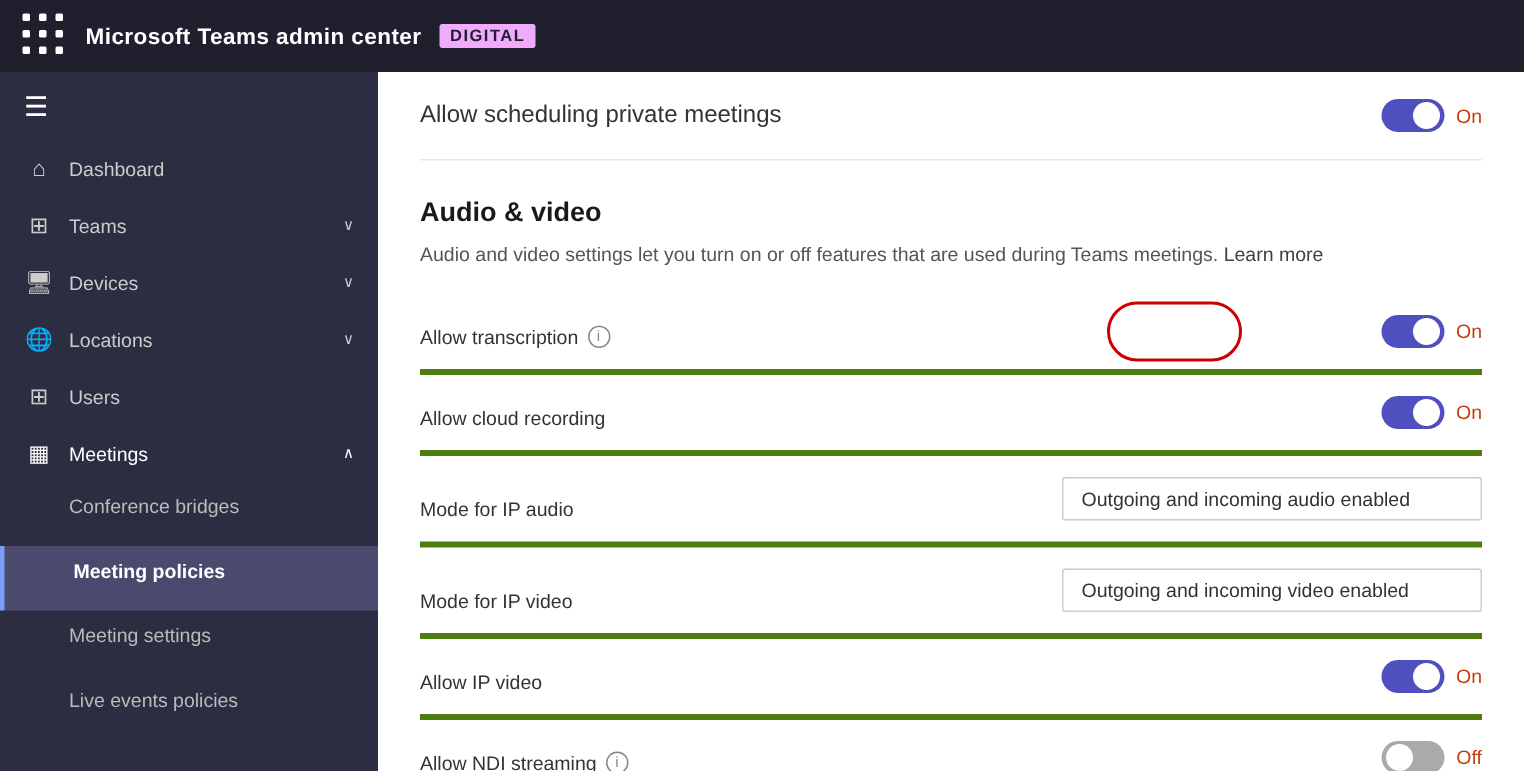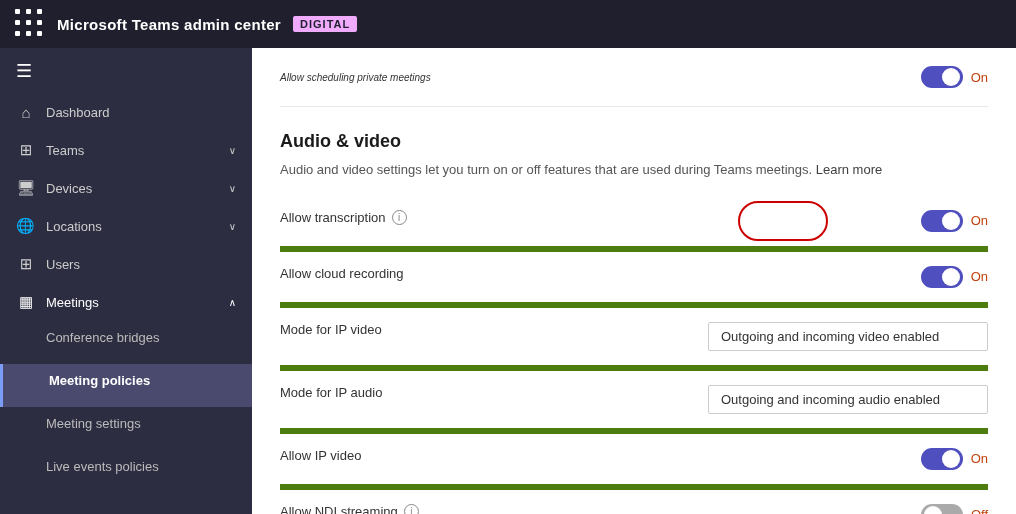--- a/index.html
+++ b/index.html
@@ -112,22 +112,21 @@
     .scheduling-row {
       display: flex;
       align-items: center;
       justify-content: space-between;
       padding: 18px 0;
       border-bottom: 1px solid #e8e8e8;
       background: white;
     }
     .scheduling-label {
       color: #333;
-      font-size: 10px;
-      font-style: italic;
+      font-size: 16px;
     }
     .toggle-container {
       display: flex;
       align-items: center;
       gap: 8px;
     }
     .toggle {
       width: 42px;
       height: 22px;
       border-radius: 11px;
@@ -172,24 +171,24 @@
       line-height: 1.5;
     }
     .section-desc a {
       color: #404040;
       text-decoration: none;
     }
 
     
     .setting-row {
       display: flex;
-      align-items: flex-start;
+      align-items: flex-end;
       justify-content: space-between;
       padding: 14px 0;
-      border-bottom: 6px solid #4d7c0f;
+      border-bottom: 4px solid #4d7c0f;
     }
     .setting-row-label {
       color: #333;
       font-size: 13px;
       display: flex;
       align-items: center;
       gap: 6px;
     }
     .info-icon {
       width: 15px;
@@ -345,27 +344,27 @@
         <span class="setting-row-label">Allow cloud recording</span>
         <div class="setting-value">
           <div class="toggle">
             <div class="knob"></div>
           </div>
           <span class="toggle-label">On</span>
         </div>
       </div>
 
       <div class="setting-row">
+        <span class="setting-row-label">Mode for IP audio</span>
+        <div class="value-box">Outgoing and incoming audio enabled</div>
+      </div>
+
+      <div class="setting-row">
         <span class="setting-row-label">Mode for IP video</span>
         <div class="value-box">Outgoing and incoming video enabled</div>
-      </div>
-
-      <div class="setting-row">
-        <span class="setting-row-label">Mode for IP audio</span>
-        <div class="value-box">Outgoing and incoming audio enabled</div>
       </div>
 
       <div class="setting-row">
         <span class="setting-row-label">Allow IP video</span>
         <div class="setting-value">
           <div class="toggle">
             <div class="knob"></div>
           </div>
           <span class="toggle-label">On</span>
         </div>

